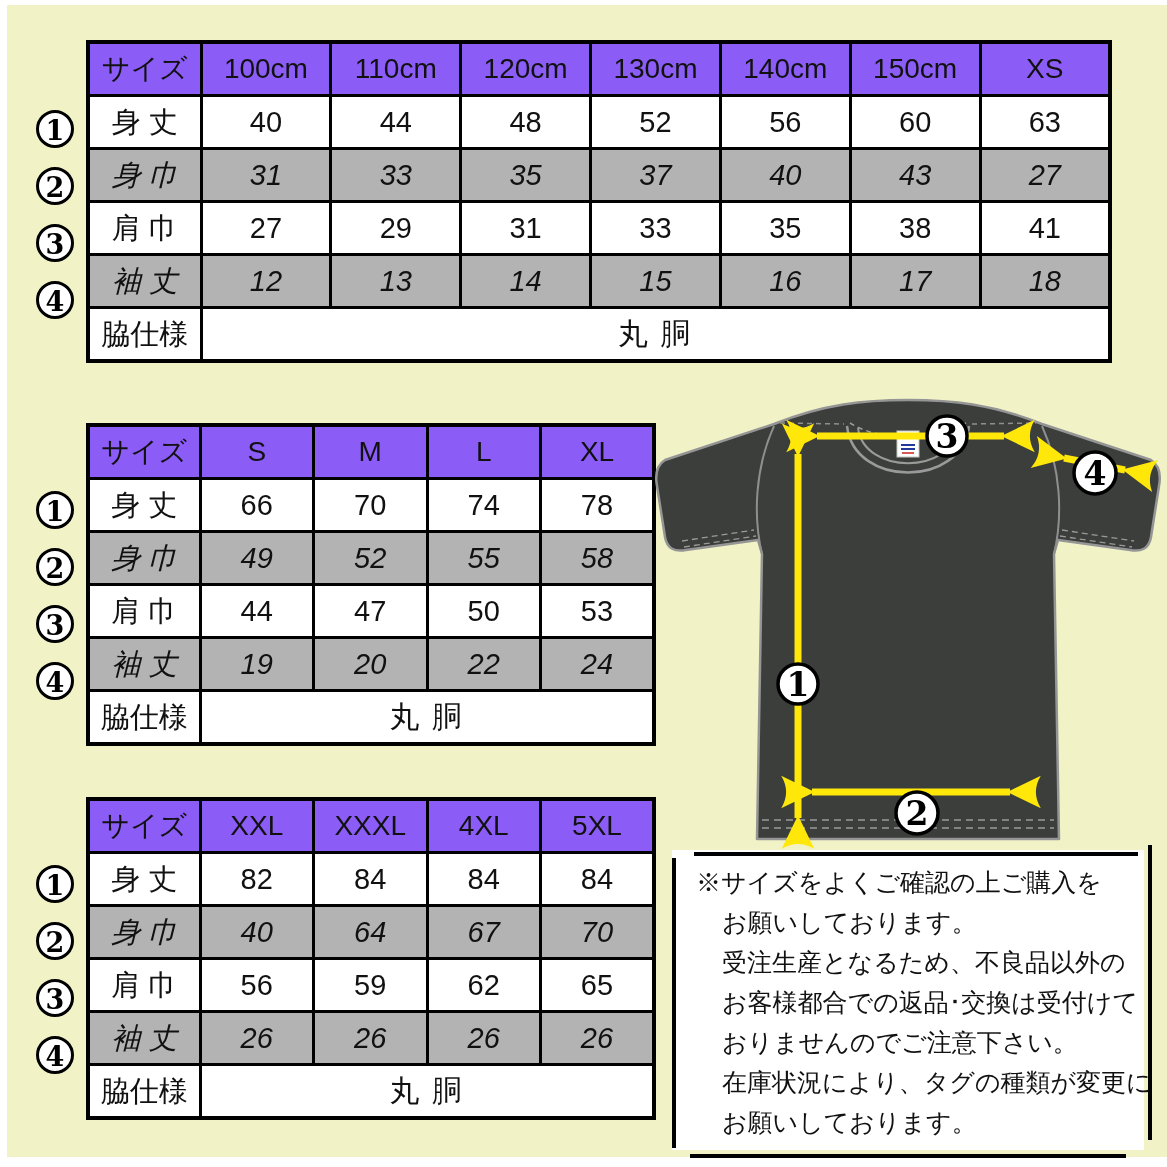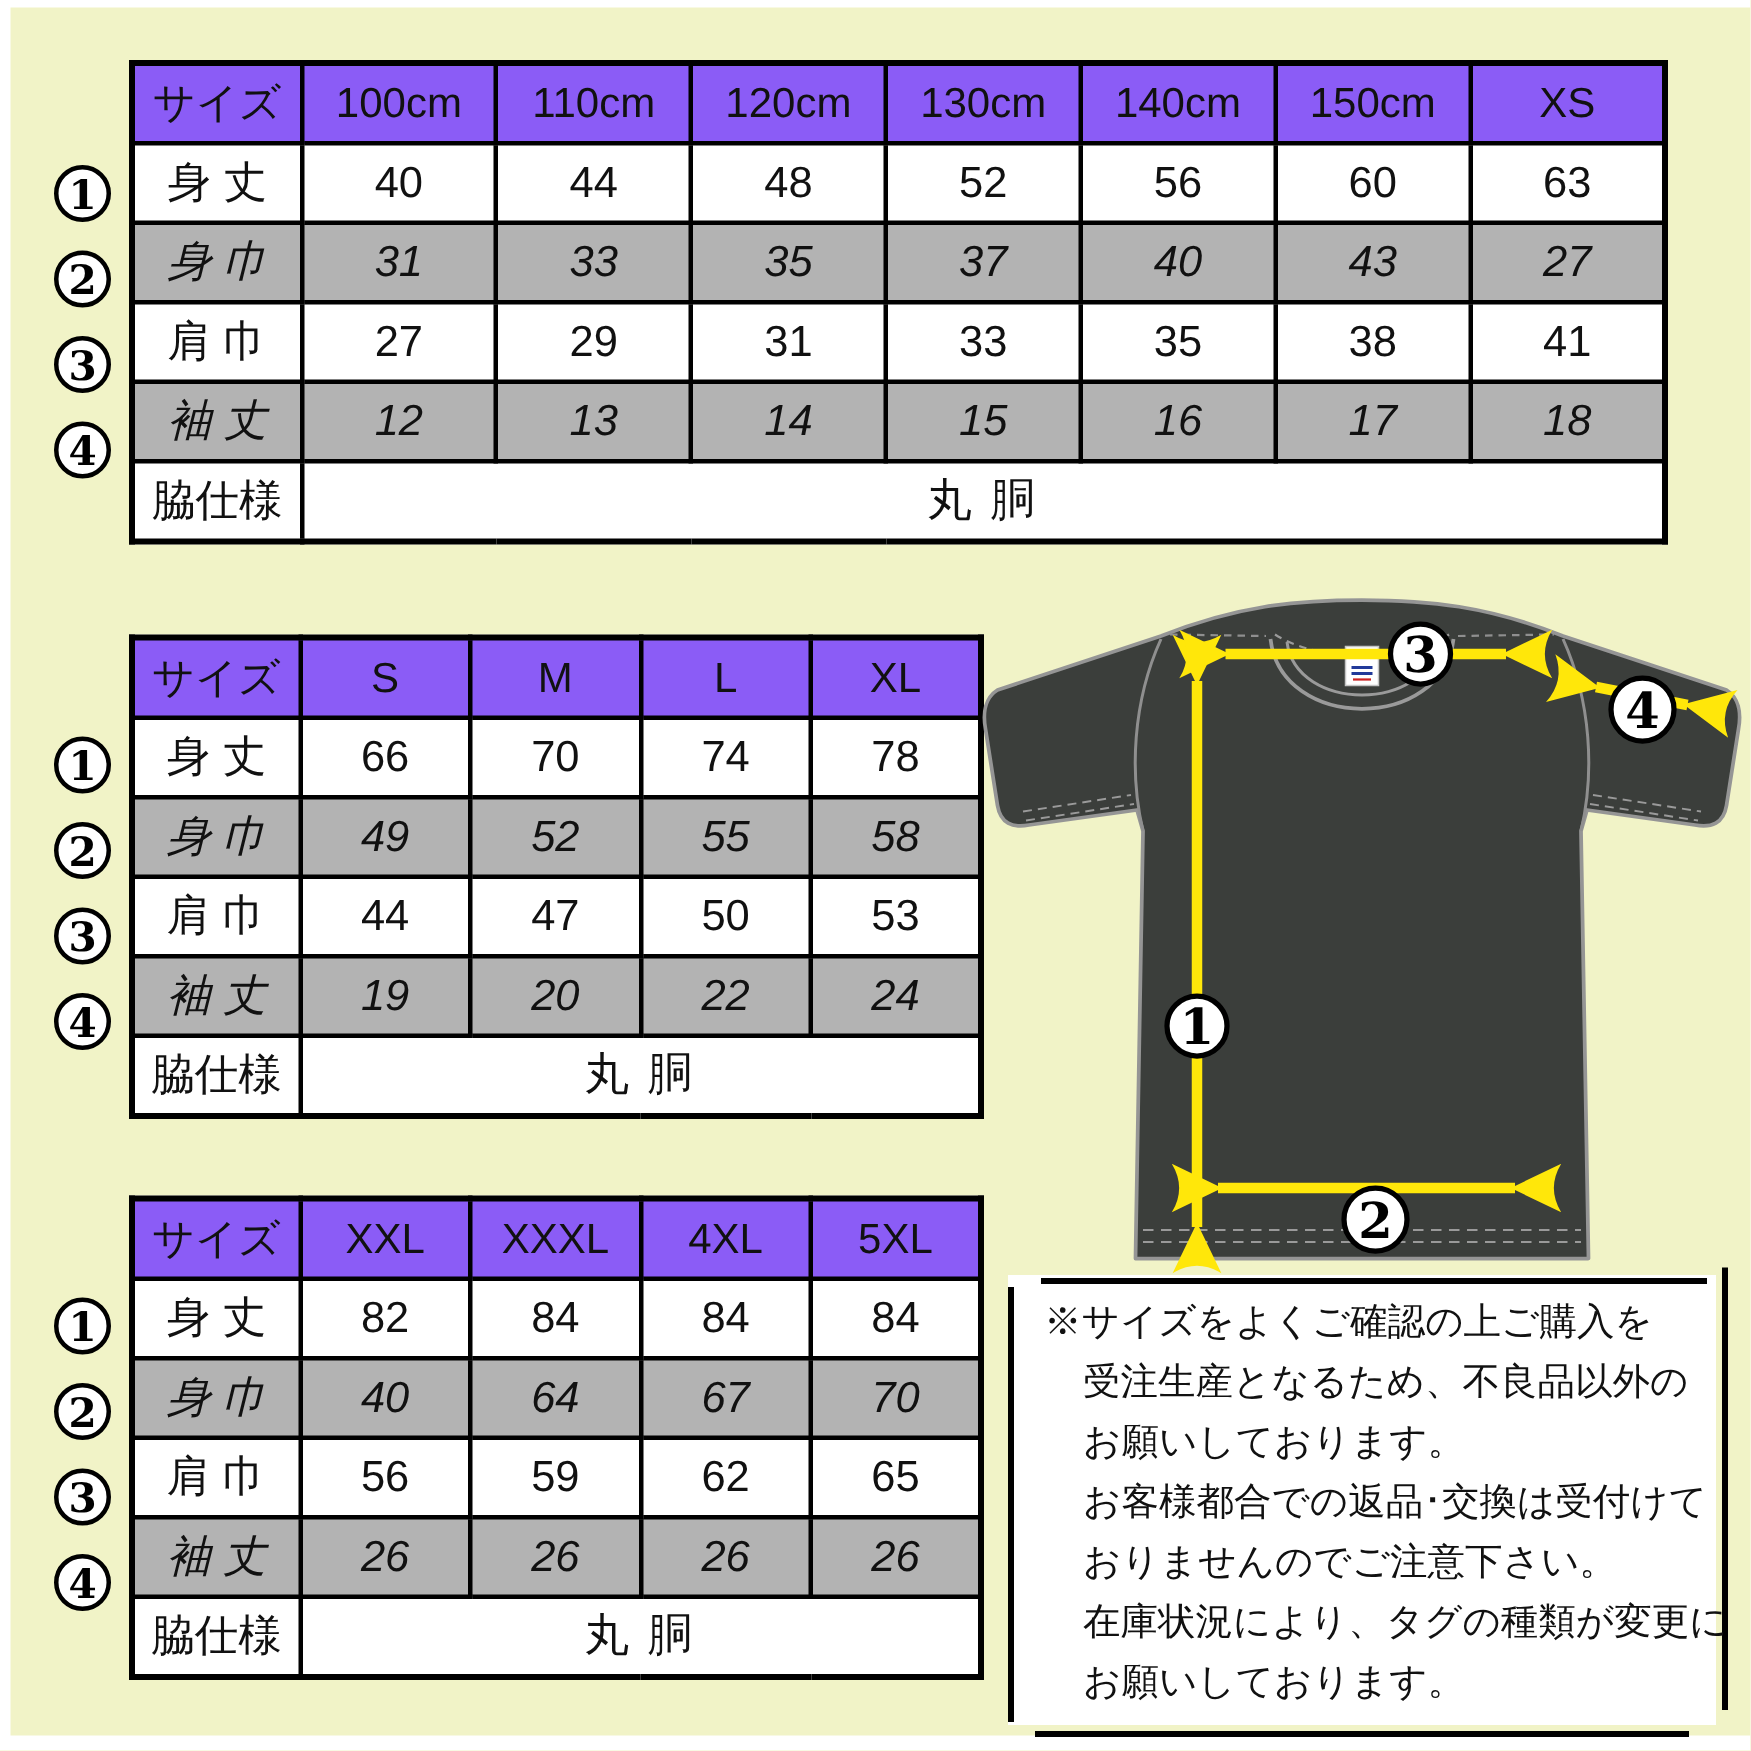--- a/index.html
+++ b/index.html
@@ -46,21 +46,21 @@
     background:#ffffff;
   }
   .notice-box .bline{position:absolute;background:#000;}
   .nb-top{left:22px;top:2px;width:444px;height:4px;}
   .nb-left{left:0;top:8px;width:4px;height:290px;}
   .nb-right{right:-8px;top:-5px;width:4px;height:295px;}
   .nb-bottom{left:18px;bottom:-8px;width:436px;height:4px;}
   .notice-text{
     position:absolute;left:24px;top:13px;right:12px;
     font-size:25px;line-height:40px;color:#111;
-    font-family:Liberation Mono, monospace;
+    font-family:Liberation Serif, serif;
   }
   .notice-line{padding-left:26px;white-space:nowrap;}
   .notice-line.first{padding-left:0;}
 
   
   .shirt-wrap{position:absolute;left:652px;top:396px;width:512px;height:464px;}
 </style>
 </head>
 <body>
 
@@ -317,20 +317,20 @@
 </svg>
 </div>
 
 <div class="notice-box">
   <div class="bline nb-top"></div>
   <div class="bline nb-left"></div>
   <div class="bline nb-right"></div>
   <div class="bline nb-bottom"></div>
   <div class="notice-text">
     <div class="notice-line first">※サイズをよくご確認の上ご購入を</div>
+    <div class="notice-line">お願いしております。</div>
     <div class="notice-line">受注生産となるため、不良品以外の</div>
-    <div class="notice-line">お願いしております。</div>
     <div class="notice-line">お客様都合での返品･交換は受付けて</div>
     <div class="notice-line">おりませんのでご注意下さい。</div>
     <div class="notice-line">在庫状況により、タグの種類が変更に</div>
     <div class="notice-line">お願いしております。</div>
   </div>
 </div>
 
 </body></html>

